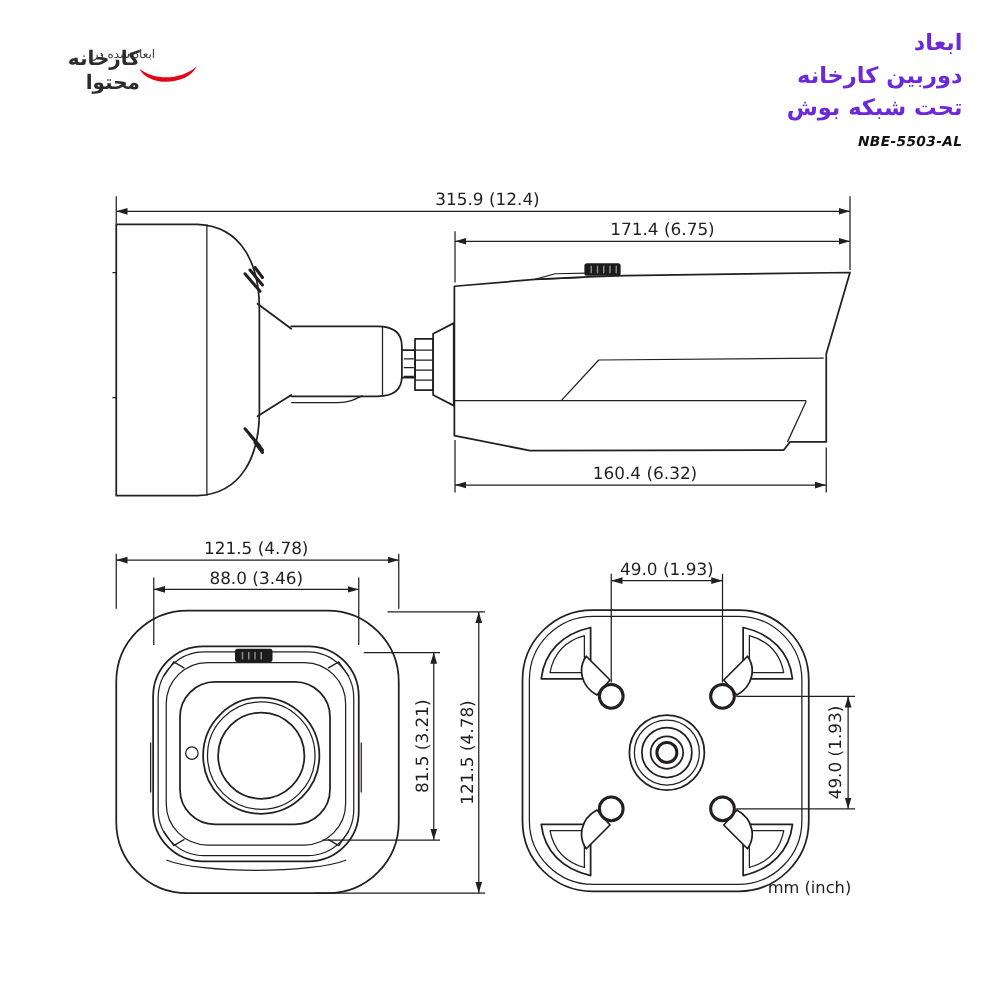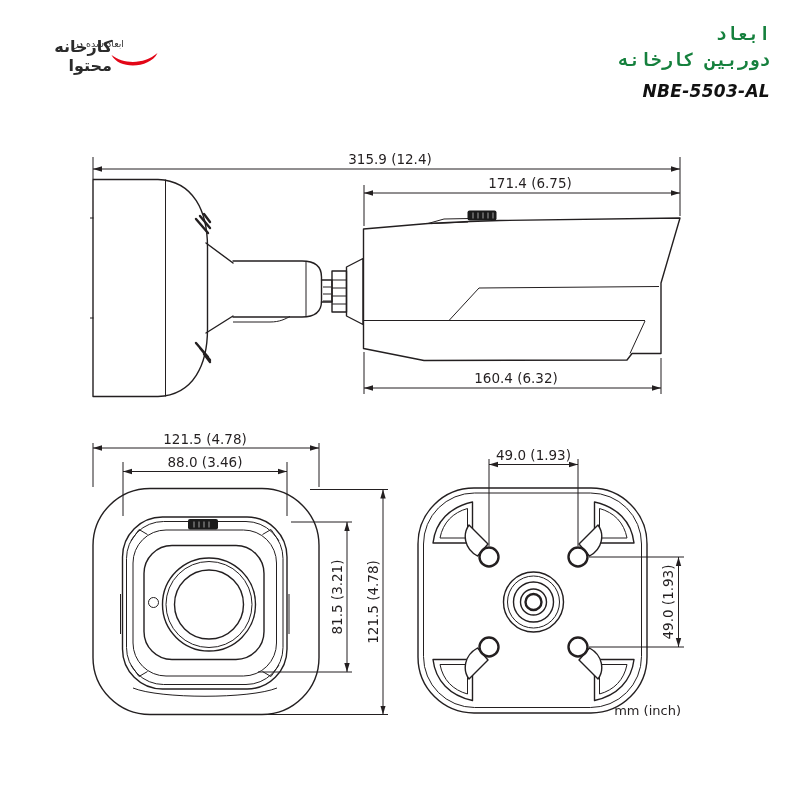--- a/index.html
+++ b/index.html
@@ -8,22 +8,22 @@
 
   
   .logo-tagline{position:absolute;left:52px;top:38px;width:72px;text-align:right;
                 font-size:9.5px;color:#3a3a3a;direction:rtl;}
   .logo-brand{position:absolute;left:28px;top:37px;width:84px;text-align:right;
               font-size:16px;font-weight:bold;color:#2b2b2b;direction:rtl;}
   .logo-mark{position:absolute;left:110px;top:51px;width:49px;height:21px;}
 
   
   .title-block{position:absolute;right:30px;top:22px;text-align:right;direction:rtl;}
-  .title-line{font-size:18px;font-weight:bold;line-height:26px;color:#15803d;font-family:Liberation Mono, monospace;}
-  .title-model{font-size:17px;font-weight:bold;font-style:italic;direction:ltr;
+  .title-line{font-size:18px;font-weight:bold;line-height:26px;color:#6d28d9;}
+  .title-model{font-size:11px;font-weight:bold;font-style:italic;direction:ltr;
                margin-top:7px;letter-spacing:.3px;color:#111;}
 
   
   .drawing{position:absolute;left:0;top:0;}
   .ln{fill:none;stroke:#231f20;stroke-width:1.4;stroke-linejoin:round;stroke-linecap:round;}
   .ln-thin{fill:none;stroke:#231f20;stroke-width:1;stroke-linejoin:round;}
   .ln-bold{fill:none;stroke:#231f20;stroke-width:2.4;}
   .ext{fill:none;stroke:#231f20;stroke-width:1;}
   .dim{fill:none;stroke:#231f20;stroke-width:1;}
   .dimtxt{font-family:"DejaVu Sans",sans-serif;font-size:13.5px;fill:#231f20;}
@@ -37,20 +37,21 @@
 
 <div class="logo-tagline">ابعاد شده در</div>
 <div class="logo-brand">کارخانه محتوا</div>
 <svg class="logo-mark" viewBox="0 0 49 21">
   <path d="M1.5,4 C14,13.5 34,13.5 47.5,2 C40,17.5 9,19 1.5,4 Z" fill="#e30617"></path>
 </svg>
 
 <div class="title-block">
   <div class="title-line">ابعاد</div>
   <div class="title-line">دوربین کارخانه</div>
+  <div class="title-line">تحت شبکه بوش</div>
   <div class="title-model">NBE-5503-AL</div>
 </div>
 
 <svg class="drawing" width="800" height="800" viewBox="0 0 800 800">
   <defs>
     <marker id="arr" viewBox="0 0 10 10" refX="10" refY="5" markerWidth="9" markerHeight="9" orient="auto-start-reverse">
       <path d="M0,2 L10,5 L0,8 Z" fill="#231f20"></path>
     </marker>
   </defs>
 

